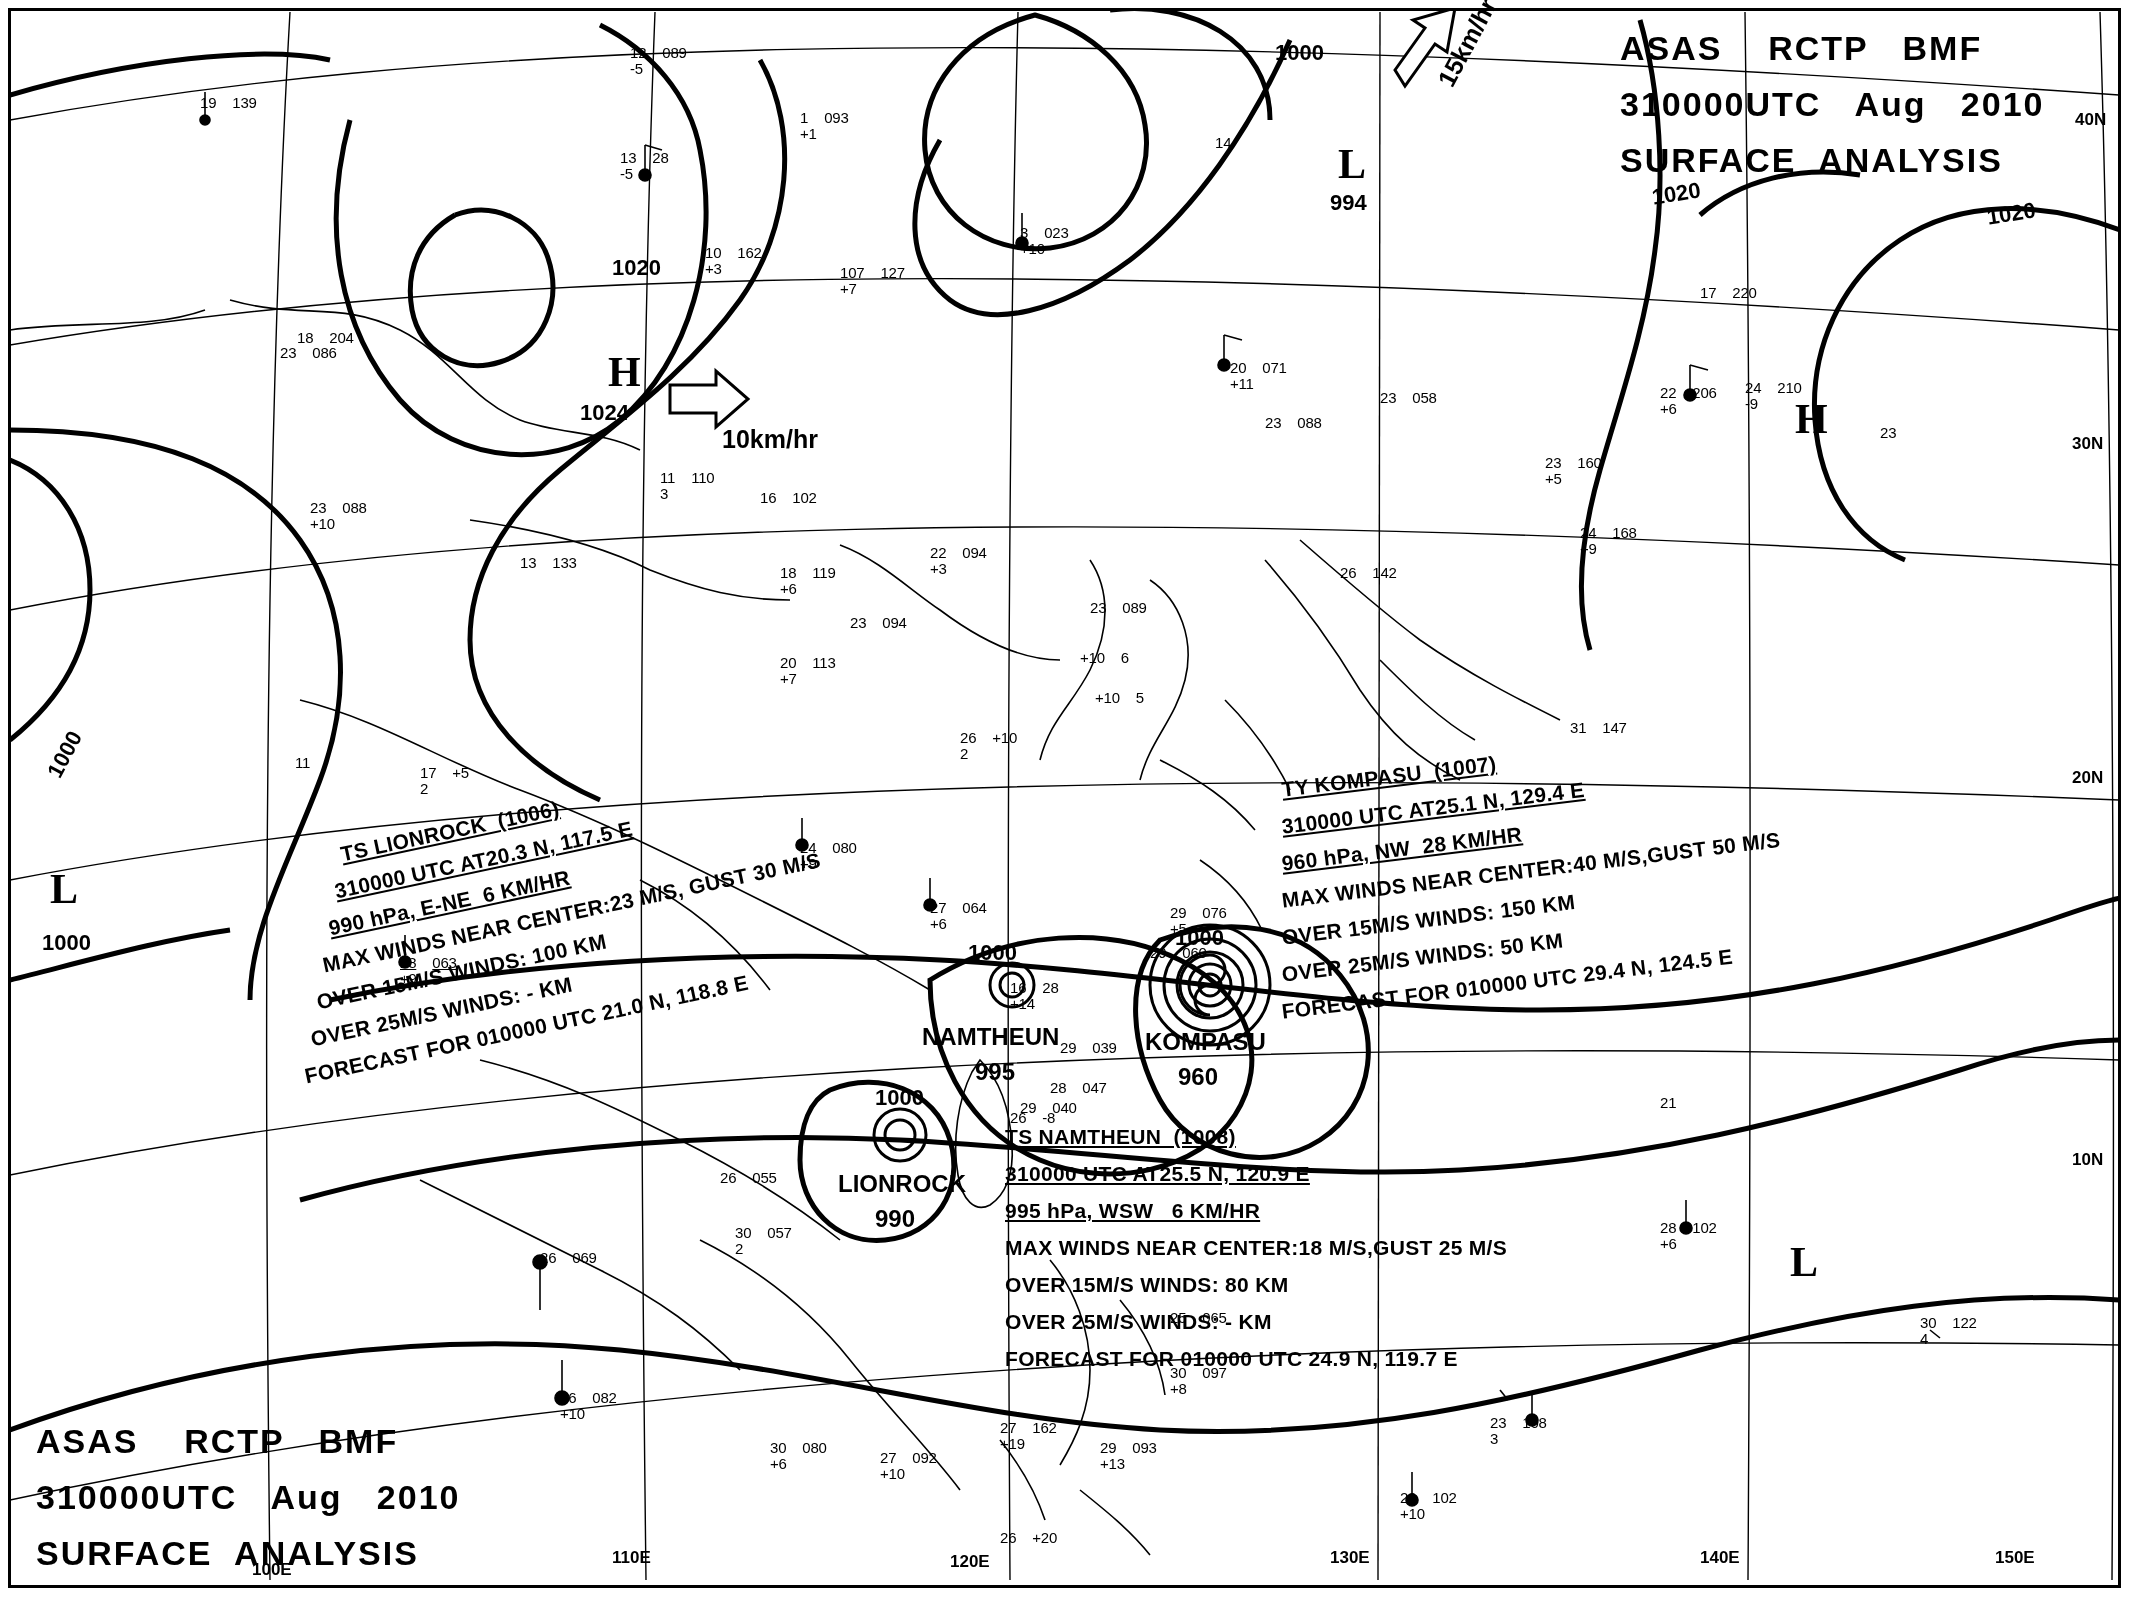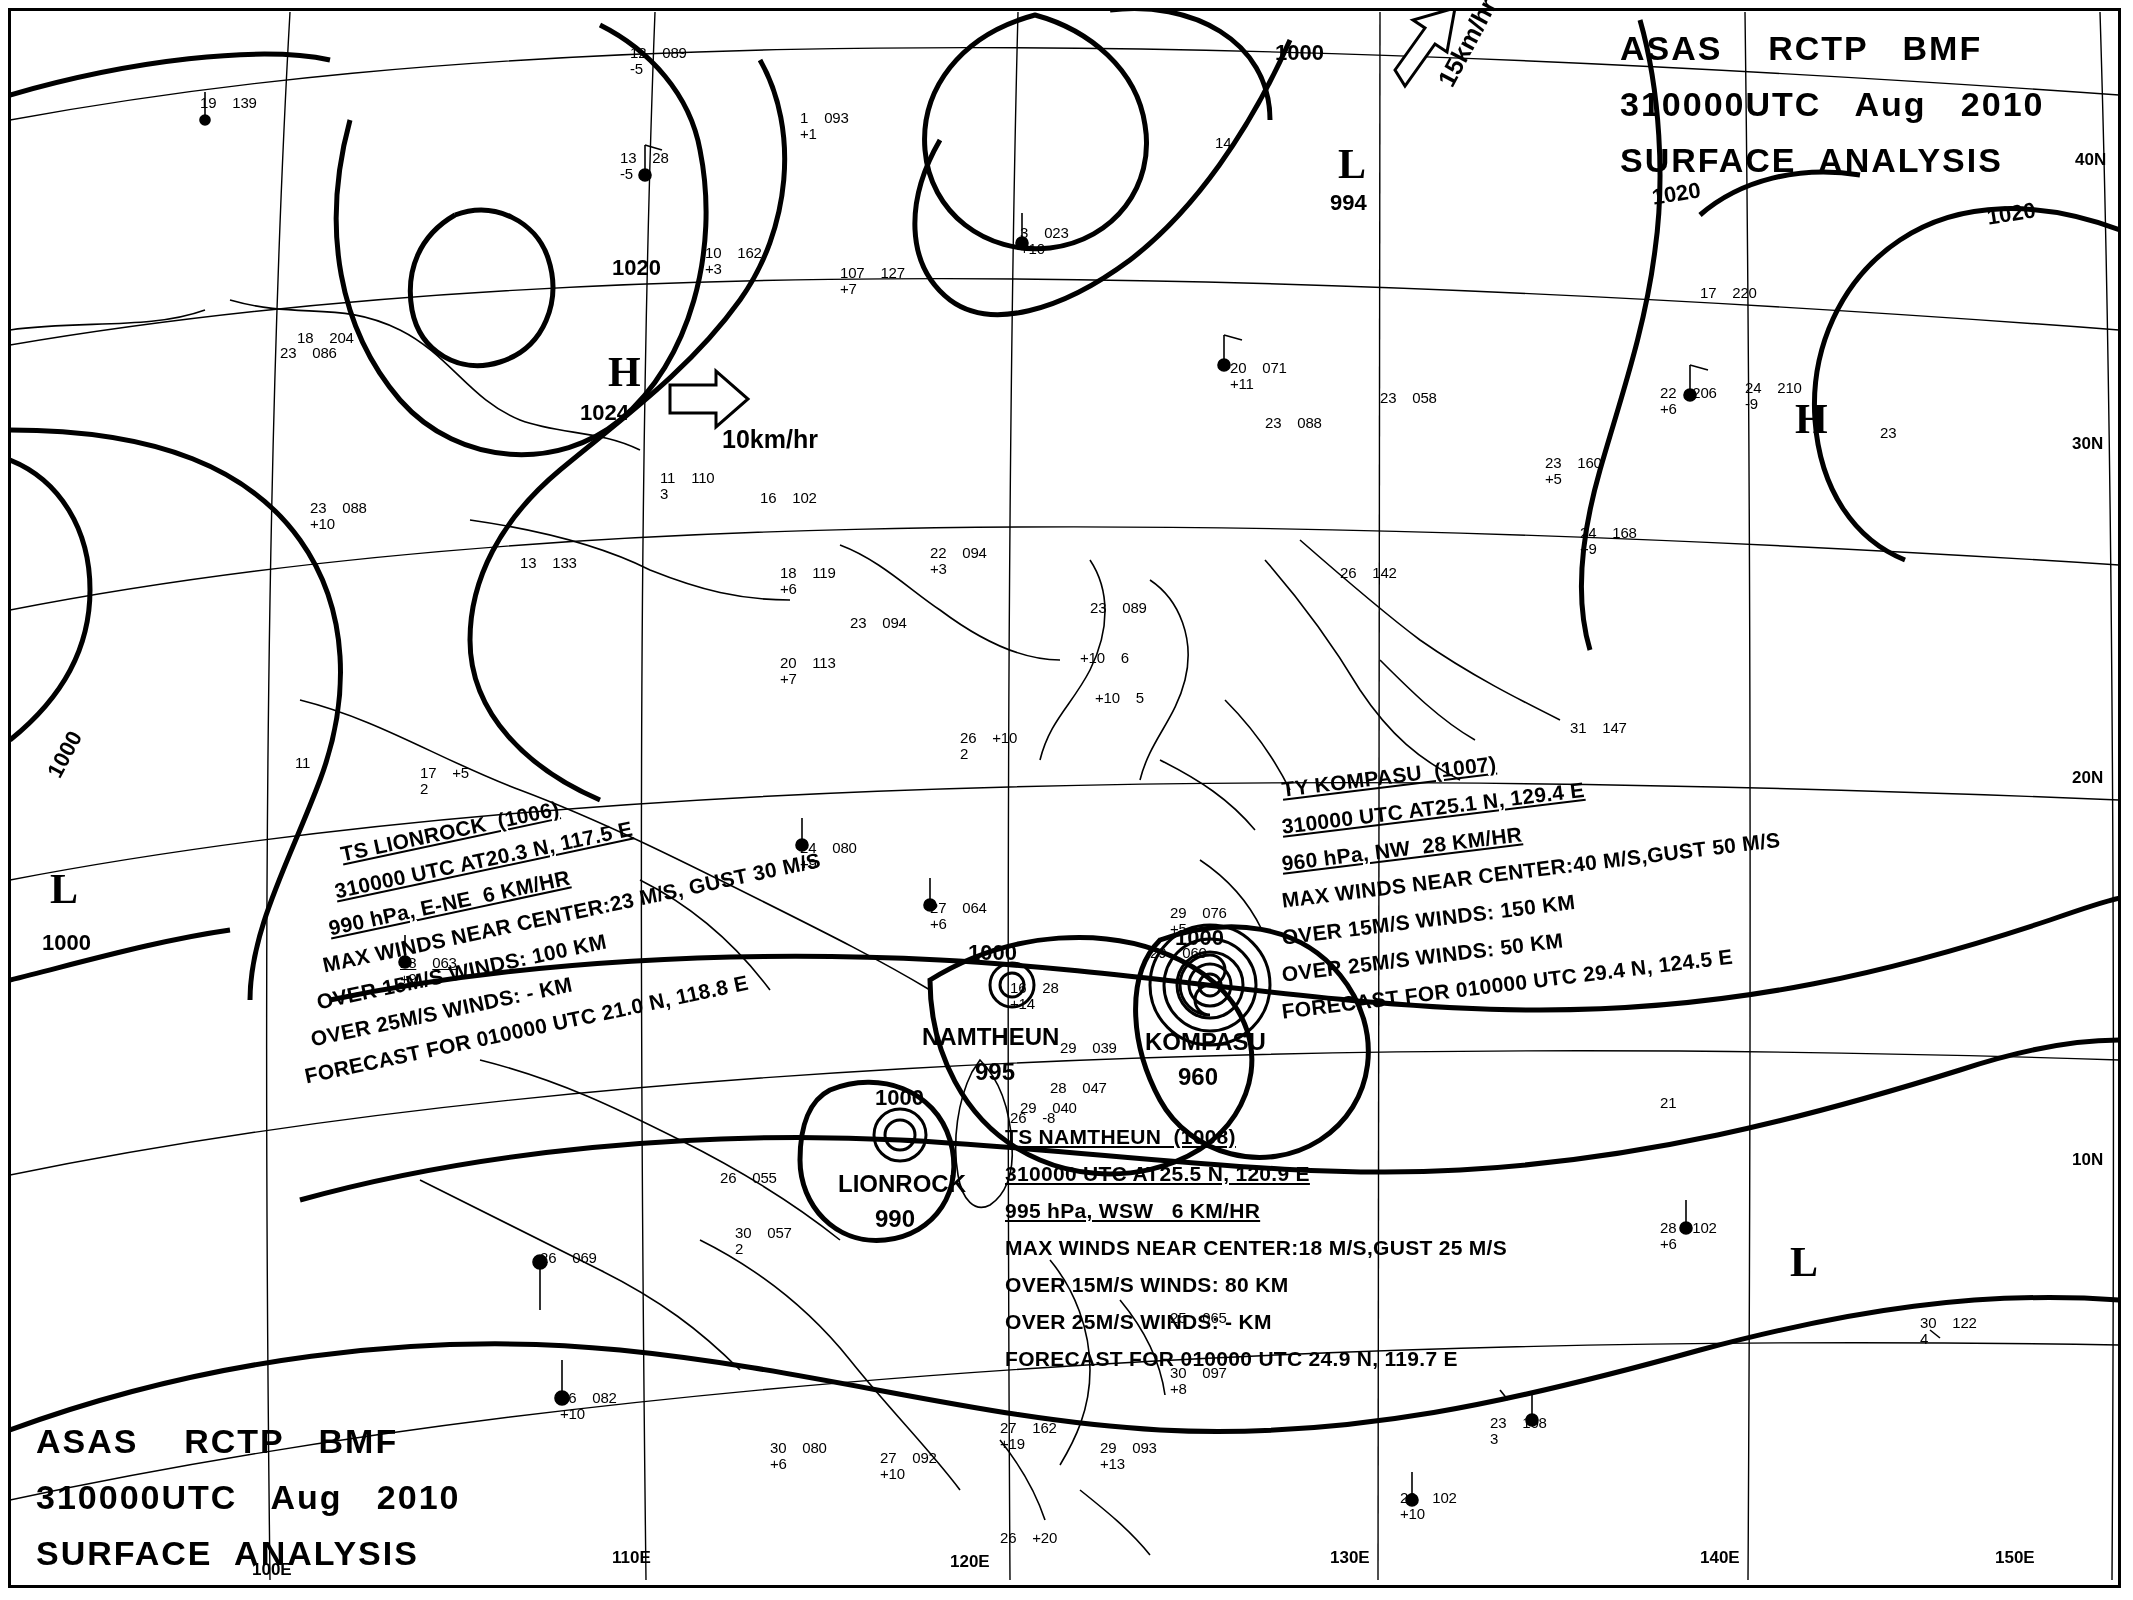--- a/index.html
+++ b/index.html
@@ -205,21 +205,21 @@
   <div class="frame"></div>
 
   <div class="txt hdr" style="left:1620px; top:26px;">ASAS    RCTP   BMF</div>
   <div class="txt hdr" style="left:1620px; top:82px;">310000UTC   Aug   2010</div>
   <div class="txt hdr" style="left:1620px; top:138px;">SURFACE  ANALYSIS</div>
 
   <div class="txt ftr" style="left:36px; top:1418px;">ASAS    RCTP   BMF</div>
   <div class="txt ftr" style="left:36px; top:1474px;">310000UTC   Aug   2010</div>
   <div class="txt ftr" style="left:36px; top:1530px;">SURFACE  ANALYSIS</div>
 
-  <div class="txt grid-lbl" style="left:2075px; top:110px;margin-top:40px;">40N</div>
+  <div class="txt grid-lbl" style="left:2075px; top:110px;">40N</div>
   <div class="txt grid-lbl" style="left:2072px; top:434px;">30N</div>
   <div class="txt grid-lbl" style="left:2072px; top:768px;">20N</div>
   <div class="txt grid-lbl" style="left:2072px; top:1150px;">10N</div>
 
   <div class="txt grid-lbl" style="left:252px; top:1560px;">100E</div>
   <div class="txt grid-lbl" style="left:612px; top:1548px;">110E</div>
   <div class="txt grid-lbl" style="left:950px; top:1552px;">120E</div>
   <div class="txt grid-lbl" style="left:1330px; top:1548px;">130E</div>
   <div class="txt grid-lbl" style="left:1700px; top:1548px;">140E</div>
   <div class="txt grid-lbl" style="left:1995px; top:1548px;">150E</div>

